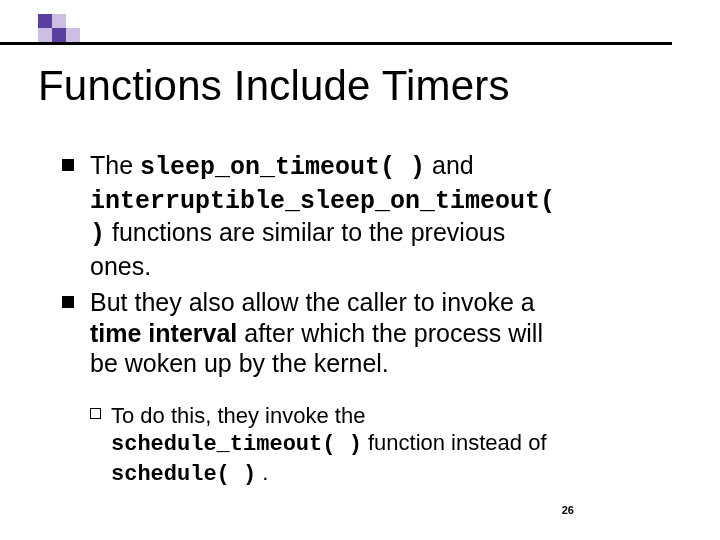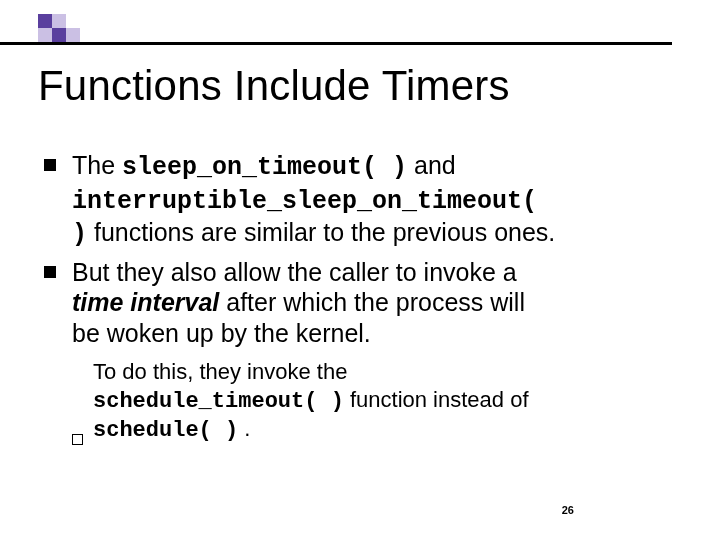--- a/index.html
+++ b/index.html
@@ -46,21 +46,21 @@
     position: absolute;
     top: 62px;
     left: 38px;
     font-size: 42px;
     font-weight: 400;
     letter-spacing: 0.2px;
   }
   .body {
     position: absolute;
     top: 150px;
-    left: 44px;
+    left: 62px;
     right: 48px;
     font-size: 25px;
     line-height: 1.22;
   }
   .bitem {
     display: flex;
     align-items: flex-start;
     margin-bottom: 6px;
   }
   .bullet-sq {
@@ -73,26 +73,25 @@
   }
   .btext {
     flex: 1 1 auto;
   }
   .mono {
     font-family: "Courier New", Courier, monospace;
     font-weight: bold;
   }
   .italic-bold {
     font-weight: bold;
-    font-style: italic;
   }
   .sub {
     display: flex;
-    align-items: flex-end;
-    margin-top: 10px;
+    align-items: flex-start;
+    margin-top: 23px;
     margin-left: 28px;
     font-size: 22px;
     line-height: 1.25;
   }
   .bullet-open {
     flex: 0 0 auto;
     width: 11px;
     height: 11px;
     border: 1.6px solid #000;
     margin-top: 6px;

